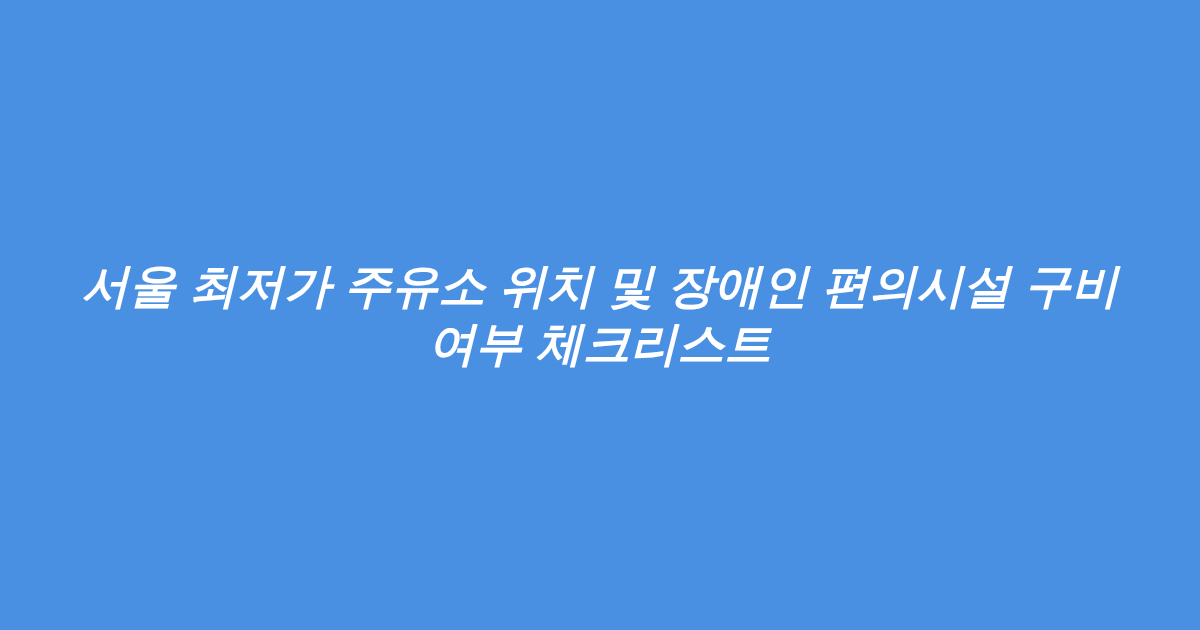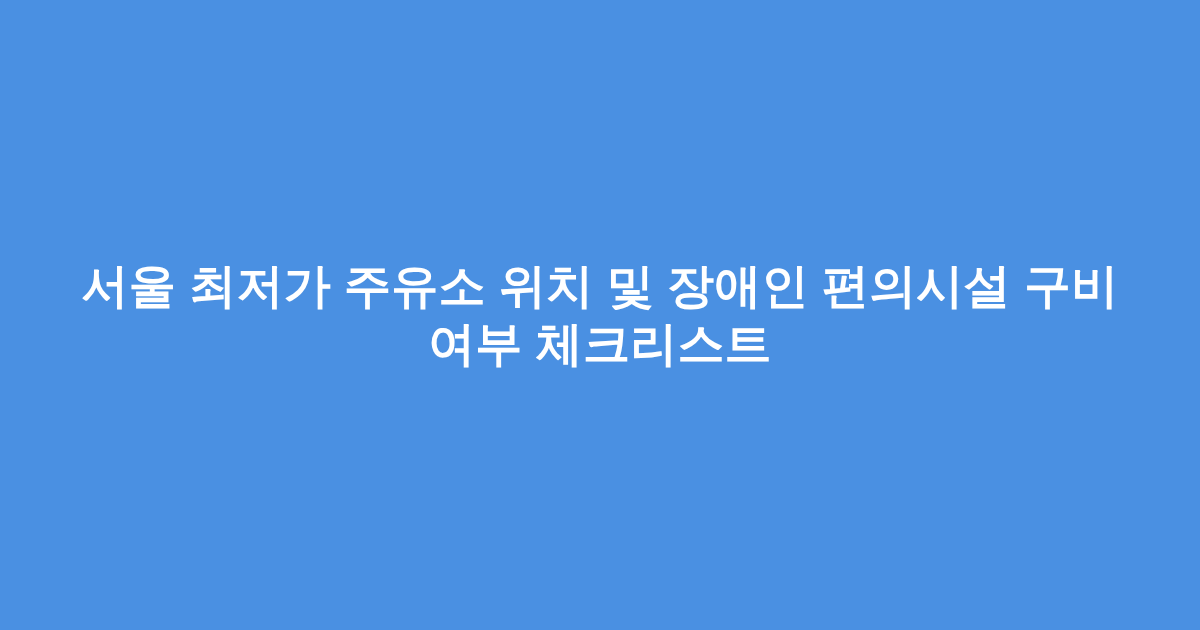--- a/index.html
+++ b/index.html
@@ -18,20 +18,21 @@
   .og-card {
     position: relative;
     box-sizing: border-box;
     width: 1200px;
     height: 630px;
     background-color: #4a90e2;
     display: flex;
     align-items: center;
     justify-content: center;
     padding: 0 76px;
+    font-style: italic;
   }
 
   .og-card__inner {
     width: 100%;
     max-width: 1048px;
     display: block;
   }
 
   .og-card__title {
     margin: 0;

